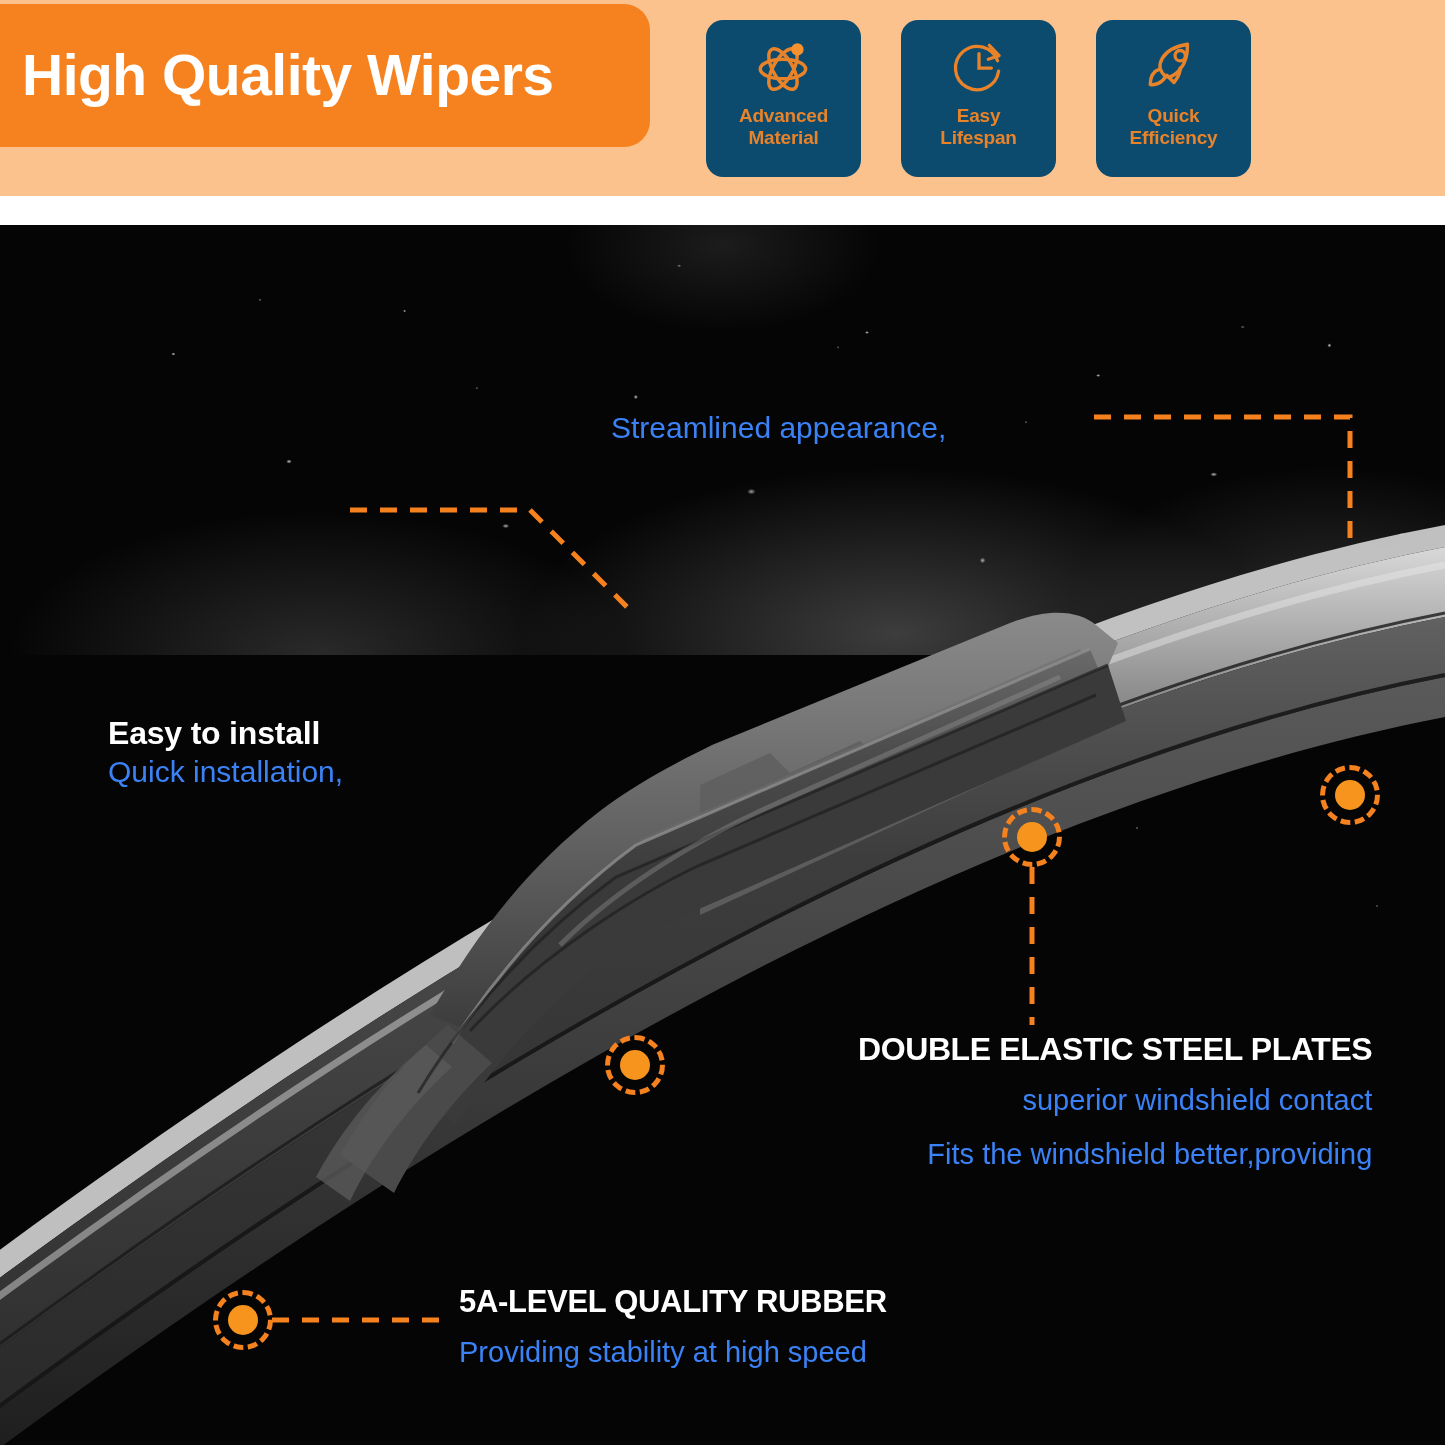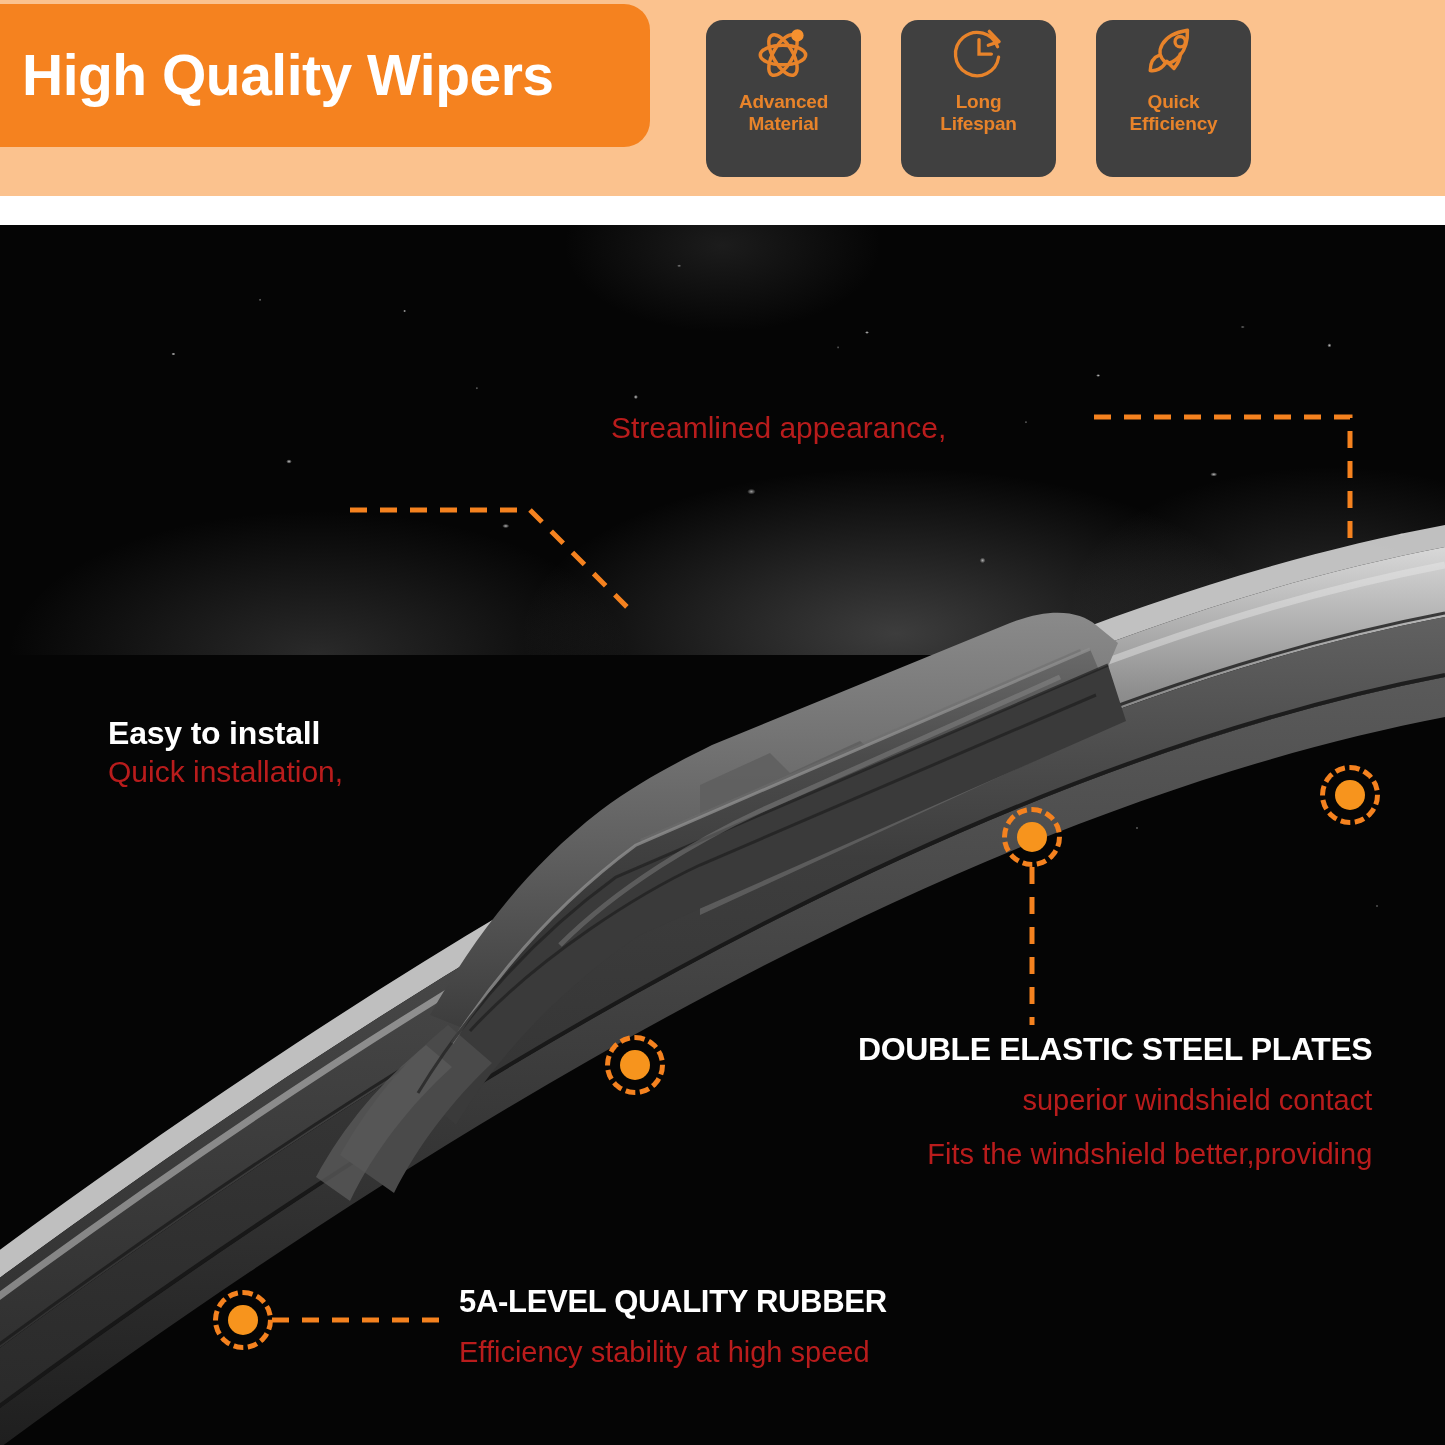--- a/index.html
+++ b/index.html
@@ -7,23 +7,23 @@
   .page{position:relative;width:1445px;height:1404px;background:#ffffff;}
 
   
   .header{position:absolute;left:0;top:0;width:1445px;height:196px;background:#fbc28e;}
   .title-pill{position:absolute;left:-26px;top:4px;width:676px;height:143px;
     background:#f5821f;border-radius:26px;display:flex;align-items:center;}
   .title-text{margin-left:48px;color:#ffffff;font-size:57px;font-weight:bold;
     letter-spacing:-0.5px;line-height:1;white-space:nowrap;}
 
   .badges{position:absolute;left:706px;top:20px;display:flex;gap:40px;}
-  .badge{width:155px;height:157px;background:#404040;border-radius:17px;
+  .badge{width:155px;height:157px;background:#0c4a6e;border-radius:17px;
     display:flex;flex-direction:column;align-items:center;justify-content:flex-start;
-    box-sizing:border-box;}
+    padding-top:14px;box-sizing:border-box;}
   .badge-icon{width:66px;height:66px;display:block;}
   .badge-label{margin-top:5px;color:#e8832a;font-size:19px;font-weight:bold;
     text-align:center;line-height:1.18;letter-spacing:-0.2px;}
 
   
   .gap{position:absolute;left:0;top:196px;width:1445px;height:29px;background:#ffffff;}
 
   
   .photo{position:absolute;left:0;top:225px;width:1445px;height:1220px;
     background:#050505;overflow:hidden;}
@@ -65,21 +65,21 @@
       radial-gradient(ellipse 4px 3px at 70% 35%, rgba(255,255,255,.5), transparent 70%),
       radial-gradient(ellipse 2px 2px at 85% 70%, rgba(255,255,255,.45), transparent 70%);
   }
 
   
   .blade-wrap{position:absolute;inset:0;}
 
   
   .callout{position:absolute;}
   .co-title{color:#ffffff;font-weight:bold;line-height:1.06;white-space:nowrap;}
-  .co-sub{color:#b91c1c;line-height:1.42;white-space:nowrap;font-weight:normal;}
+  .co-sub{color:#3b82f6;line-height:1.42;white-space:nowrap;font-weight:normal;}
 
   #co-flow{left:611px;top:393px;}
   #co-flow .co-title{font-size:33px;letter-spacing:-0.3px;}
   #co-flow .co-sub{font-size:30px;margin-top:14px;}
 
   #co-easy{left:108px;top:717px;}
   #co-easy .co-title{font-size:32px;letter-spacing:-0.2px;}
   #co-easy .co-sub{font-size:30px;}
 
   #co-steel{left:858px;top:1033px;text-align:right;}
@@ -127,21 +127,21 @@
 
       <div class="badge">
         <svg class="badge-icon" viewBox="0 0 64 64">
           <g fill="none" stroke="#e8832a" stroke-width="3.2" stroke-linecap="round">
             <path d="M50 26 A21 21 0 1 0 51 36"></path>
             <polyline points="42,11 51.5,21 41,24.5" stroke-linejoin="round"></polyline>
             <path d="M32 19 L32 33 L44 33"></path>
           </g>
         </svg>
         <div class="badge-label">
-          <span>Long</span><br>
+          <span>Easy</span><br>
           <span>Lifespan</span>
         </div>
       </div>
 
       <div class="badge">
         <svg class="badge-icon" viewBox="0 0 64 64">
           <g fill="none" stroke="#e8832a" stroke-width="3.4" stroke-linejoin="round" stroke-linecap="round">
             <path d="M24 41 C12 32 20 14 45 10 C46 32 31 44 24 41 Z"></path>
             <path d="M24 41 C21 47 14 50 9 49 C9 42 12 36 18 34"></path>
             <path d="M25 40 L32 47 C36 42 38 37 38 33"></path>
@@ -290,16 +290,16 @@
   </div>
 
   <div class="callout" id="co-steel">
     <div class="co-title">DOUBLE ELASTIC STEEL PLATES</div>
     <div class="co-sub">superior windshield contact</div>
     <div class="co-sub">Fits the windshield better,providing</div>
   </div>
 
   <div class="callout" id="co-rubber">
     <div class="co-title">5A-LEVEL QUALITY RUBBER</div>
-    <div class="co-sub">Efficiency stability at high speed</div>
+    <div class="co-sub">Providing stability at high speed</div>
   </div>
 
 </div>
 
 </body></html>

